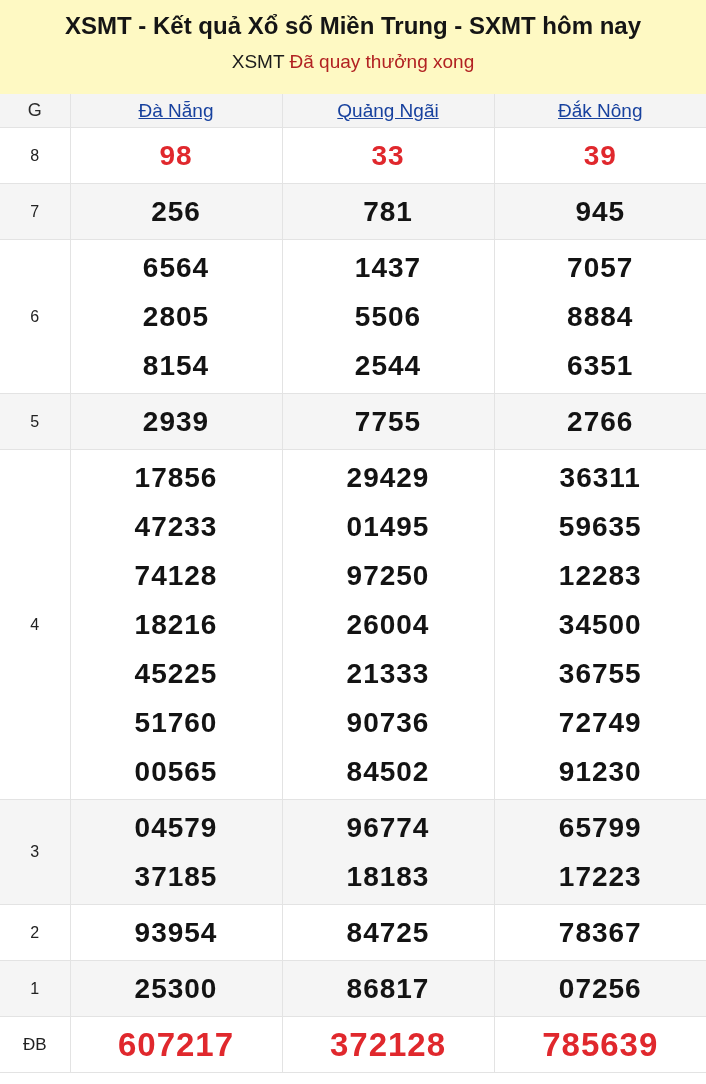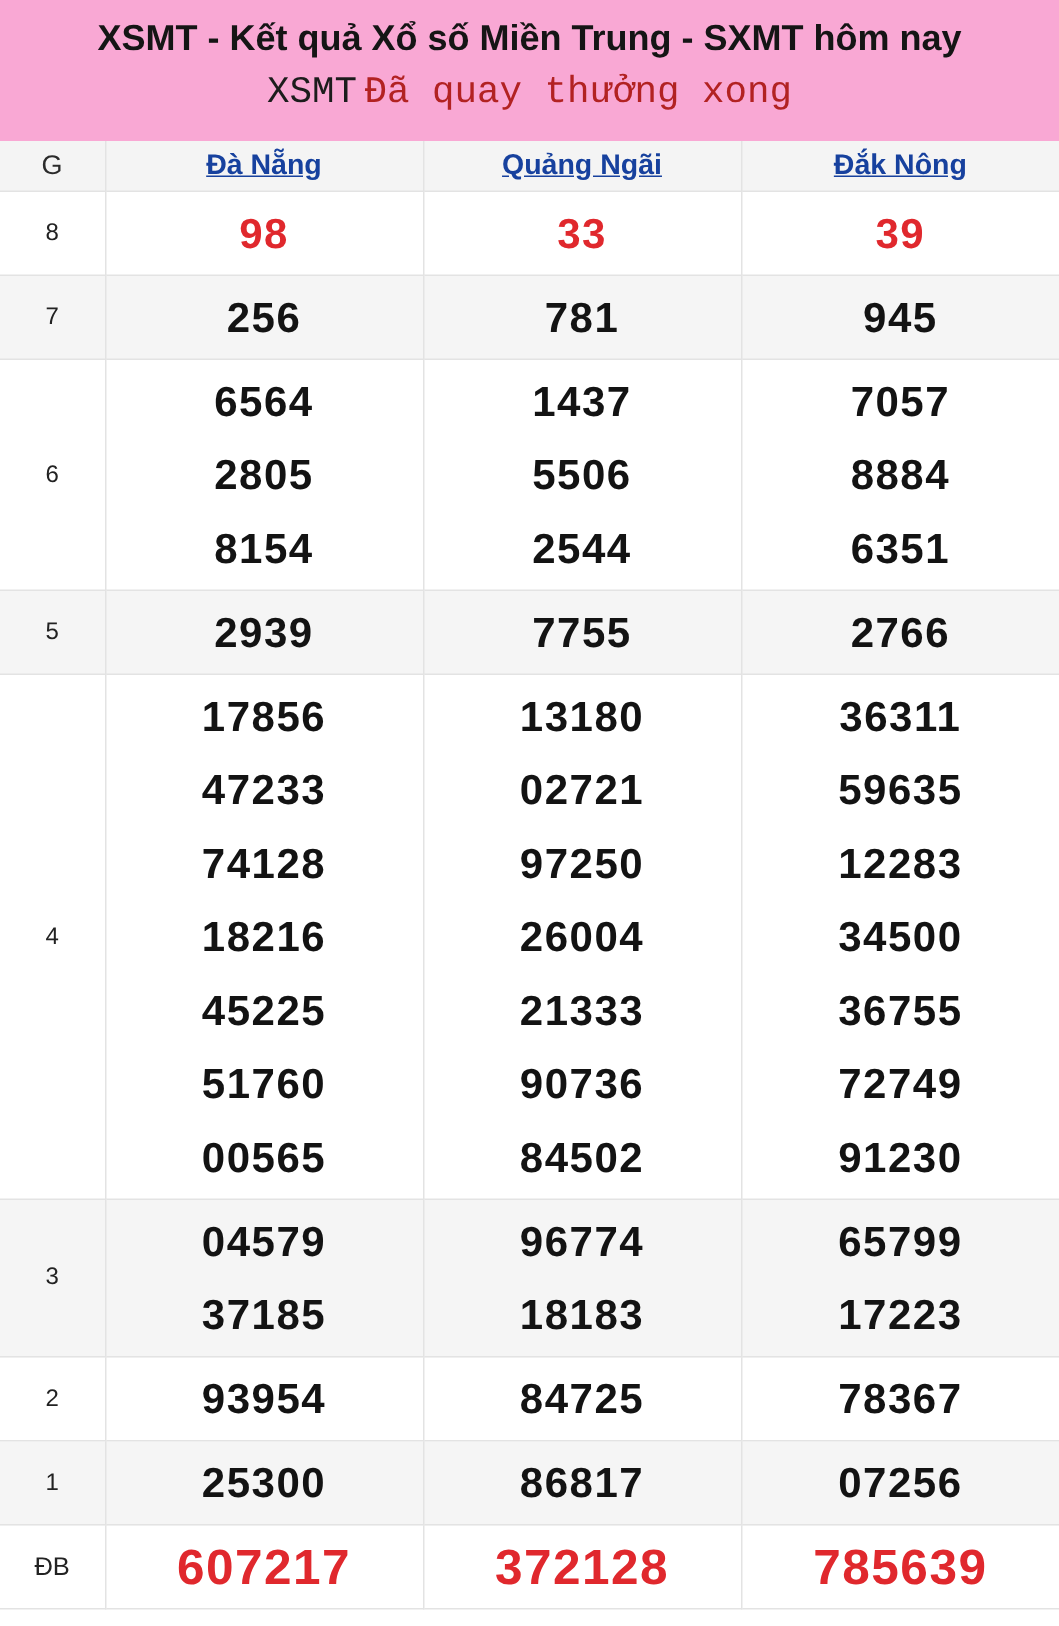--- a/index.html
+++ b/index.html
@@ -8,37 +8,36 @@
     background: #ffffff;
     font-family: "Liberation Sans", sans-serif;
   }
   body {
     width: 706px;
     height: 1084px;
     overflow: hidden;
   }
   
   .top-banner {
-    background: #f9a8d4;
+    background: #fef9c3;
     text-align: center;
     padding: 11px 8px 13px;
   }
   .page-title {
     margin: 0 0 9px 0;
     font-size: 24px;
     line-height: 30px;
     font-weight: bold;
     color: #151515;
   }
   .status-line {
-    font-size: 25px;
+    font-size: 19px;
     line-height: 23px;
     color: #1c1c1c;
     margin-bottom: 8px;
-    font-family: Liberation Mono, monospace;
   }
   .status-line .done {
     color: #b22222;
     margin-left: 5px;
   }
   .crumbs {
     font-size: 17px;
     line-height: 21px;
   }
   .crumbs a {
@@ -71,21 +70,21 @@
     height: 33px;
     padding: 0;
   }
   th.corner {
     font-size: 18px;
     font-weight: normal;
     color: #2b2b2b;
   }
   th.province a {
     font-size: 19px;
-    font-weight: bold;
+    font-weight: normal;
     color: #17419e;
     text-decoration: underline;
     cursor: pointer;
   }
   tr.alt td { background: #f5f5f5; }
   td.prize {
     font-size: 16px;
     color: #222222;
   }
   .num {
@@ -188,22 +187,22 @@
         <td>
           <div class="num">17856</div>
           <div class="num">47233</div>
           <div class="num">74128</div>
           <div class="num">18216</div>
           <div class="num">45225</div>
           <div class="num">51760</div>
           <div class="num">00565</div>
         </td>
         <td>
-          <div class="num">13180</div>
-          <div class="num">02721</div>
+          <div class="num">29429</div>
+          <div class="num">01495</div>
           <div class="num">97250</div>
           <div class="num">26004</div>
           <div class="num">21333</div>
           <div class="num">90736</div>
           <div class="num">84502</div>
         </td>
         <td>
           <div class="num">36311</div>
           <div class="num">59635</div>
           <div class="num">12283</div>

